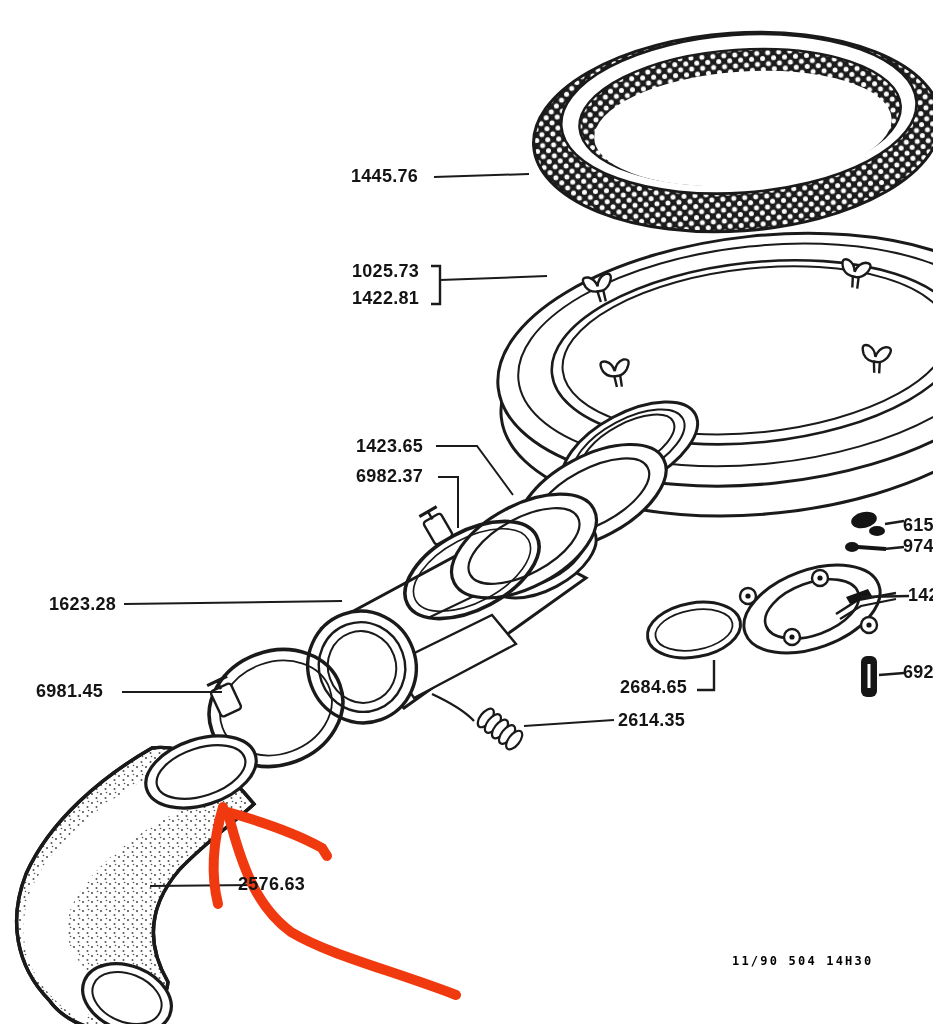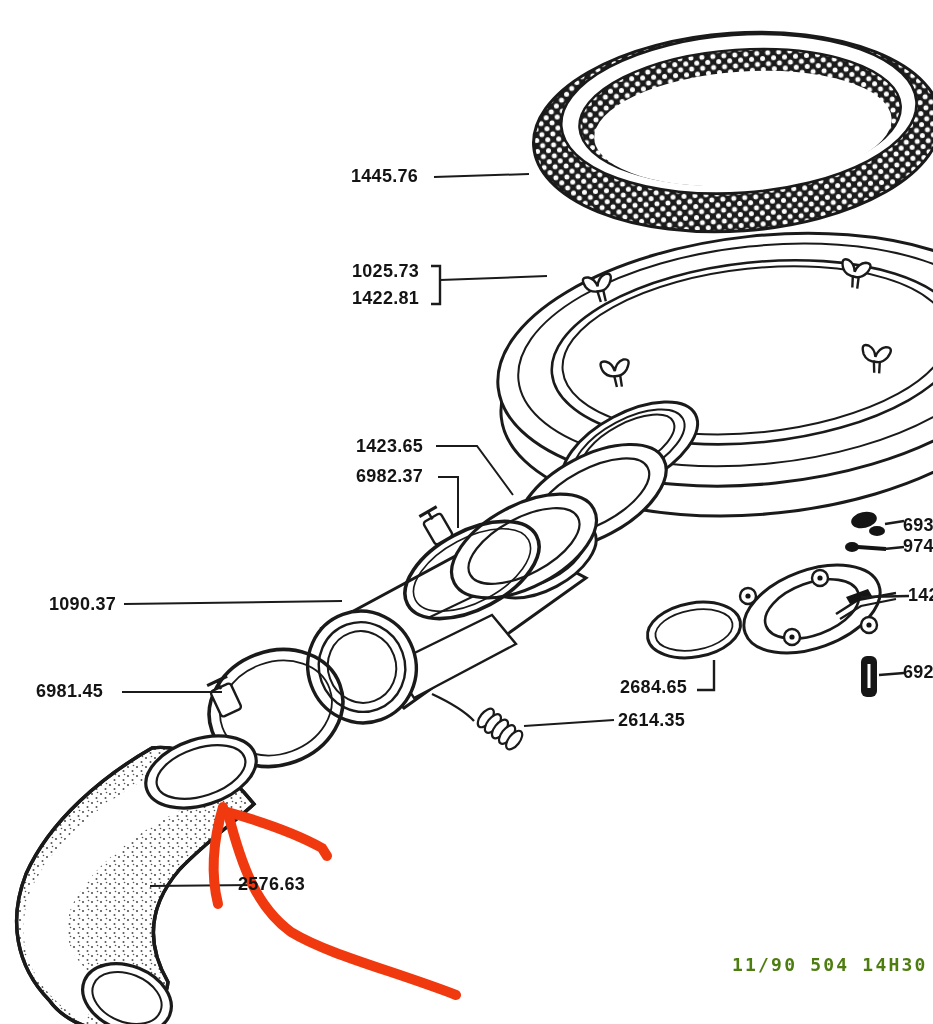--- a/index.html
+++ b/index.html
@@ -3,21 +3,21 @@
 <meta charset="utf-8">
 <style>
   html,body{margin:0;padding:0;}
   body{width:933px;height:1024px;overflow:hidden;background:#ffffff;position:relative;
        font-family:"Liberation Sans", sans-serif;}
   .stage{position:absolute;left:0;top:8px;width:933px;height:1024px;}
   svg{position:absolute;left:0;top:0;}
   .lbl{position:absolute;font-weight:700;font-size:18px;line-height:22px;color:#141414;
        letter-spacing:.3px;white-space:nowrap;}
   .stamp{position:absolute;font-family:"DejaVu Sans Mono", monospace;font-weight:700;
-         font-size:18px;color:#4d7c0f;letter-spacing:2.2px;white-space:nowrap;}
+         font-size:12px;color:#000000;letter-spacing:2.2px;white-space:nowrap;}
 </style>
 </head>
 <body>
 
 <div class="stage">
 
 <svg width="933" height="1024" viewBox="0 0 933 1024">
   <defs>
     <pattern id="mesh" width="11" height="11" patternUnits="userSpaceOnUse">
       <rect width="11" height="11" fill="#1c1c1c"></rect>
@@ -203,25 +203,25 @@
     <path d="M 224 803 C 260 813, 297 826, 322 840 L 327 848"></path>
     <path d="M 228 805 C 242 860, 257 899, 291 924 C 329 947, 391 962, 456 987"></path>
   </g>
 </svg>
 
 <div class="lbl" style="left:351px;top:157px">1445.76</div>
 <div class="lbl" style="left:352px;top:252px">1025.73</div>
 <div class="lbl" style="left:352px;top:279px">1422.81</div>
 <div class="lbl" style="left:356px;top:427px">1423.65</div>
 <div class="lbl" style="left:356px;top:457px">6982.37</div>
-<div class="lbl" style="left:49px;top:585px">1090.37</div>
+<div class="lbl" style="left:49px;top:585px">1623.28</div>
 <div class="lbl" style="left:36px;top:672px">6981.45</div>
 <div class="lbl" style="left:238px;top:865px">2576.63</div>
 <div class="lbl" style="left:620px;top:668px">2684.65</div>
 <div class="lbl" style="left:618px;top:701px">2614.35</div>
-<div class="lbl" style="left:903px;top:506px">693</div>
+<div class="lbl" style="left:903px;top:506px">615</div>
 <div class="lbl" style="left:903px;top:527px">974</div>
 <div class="lbl" style="left:908px;top:576px">142</div>
 <div class="lbl" style="left:903px;top:653px">692</div>
 
 <div class="stamp" style="left:732px;top:946px">11/90 504 14H30</div>
 
 </div>
 
 </body></html>

